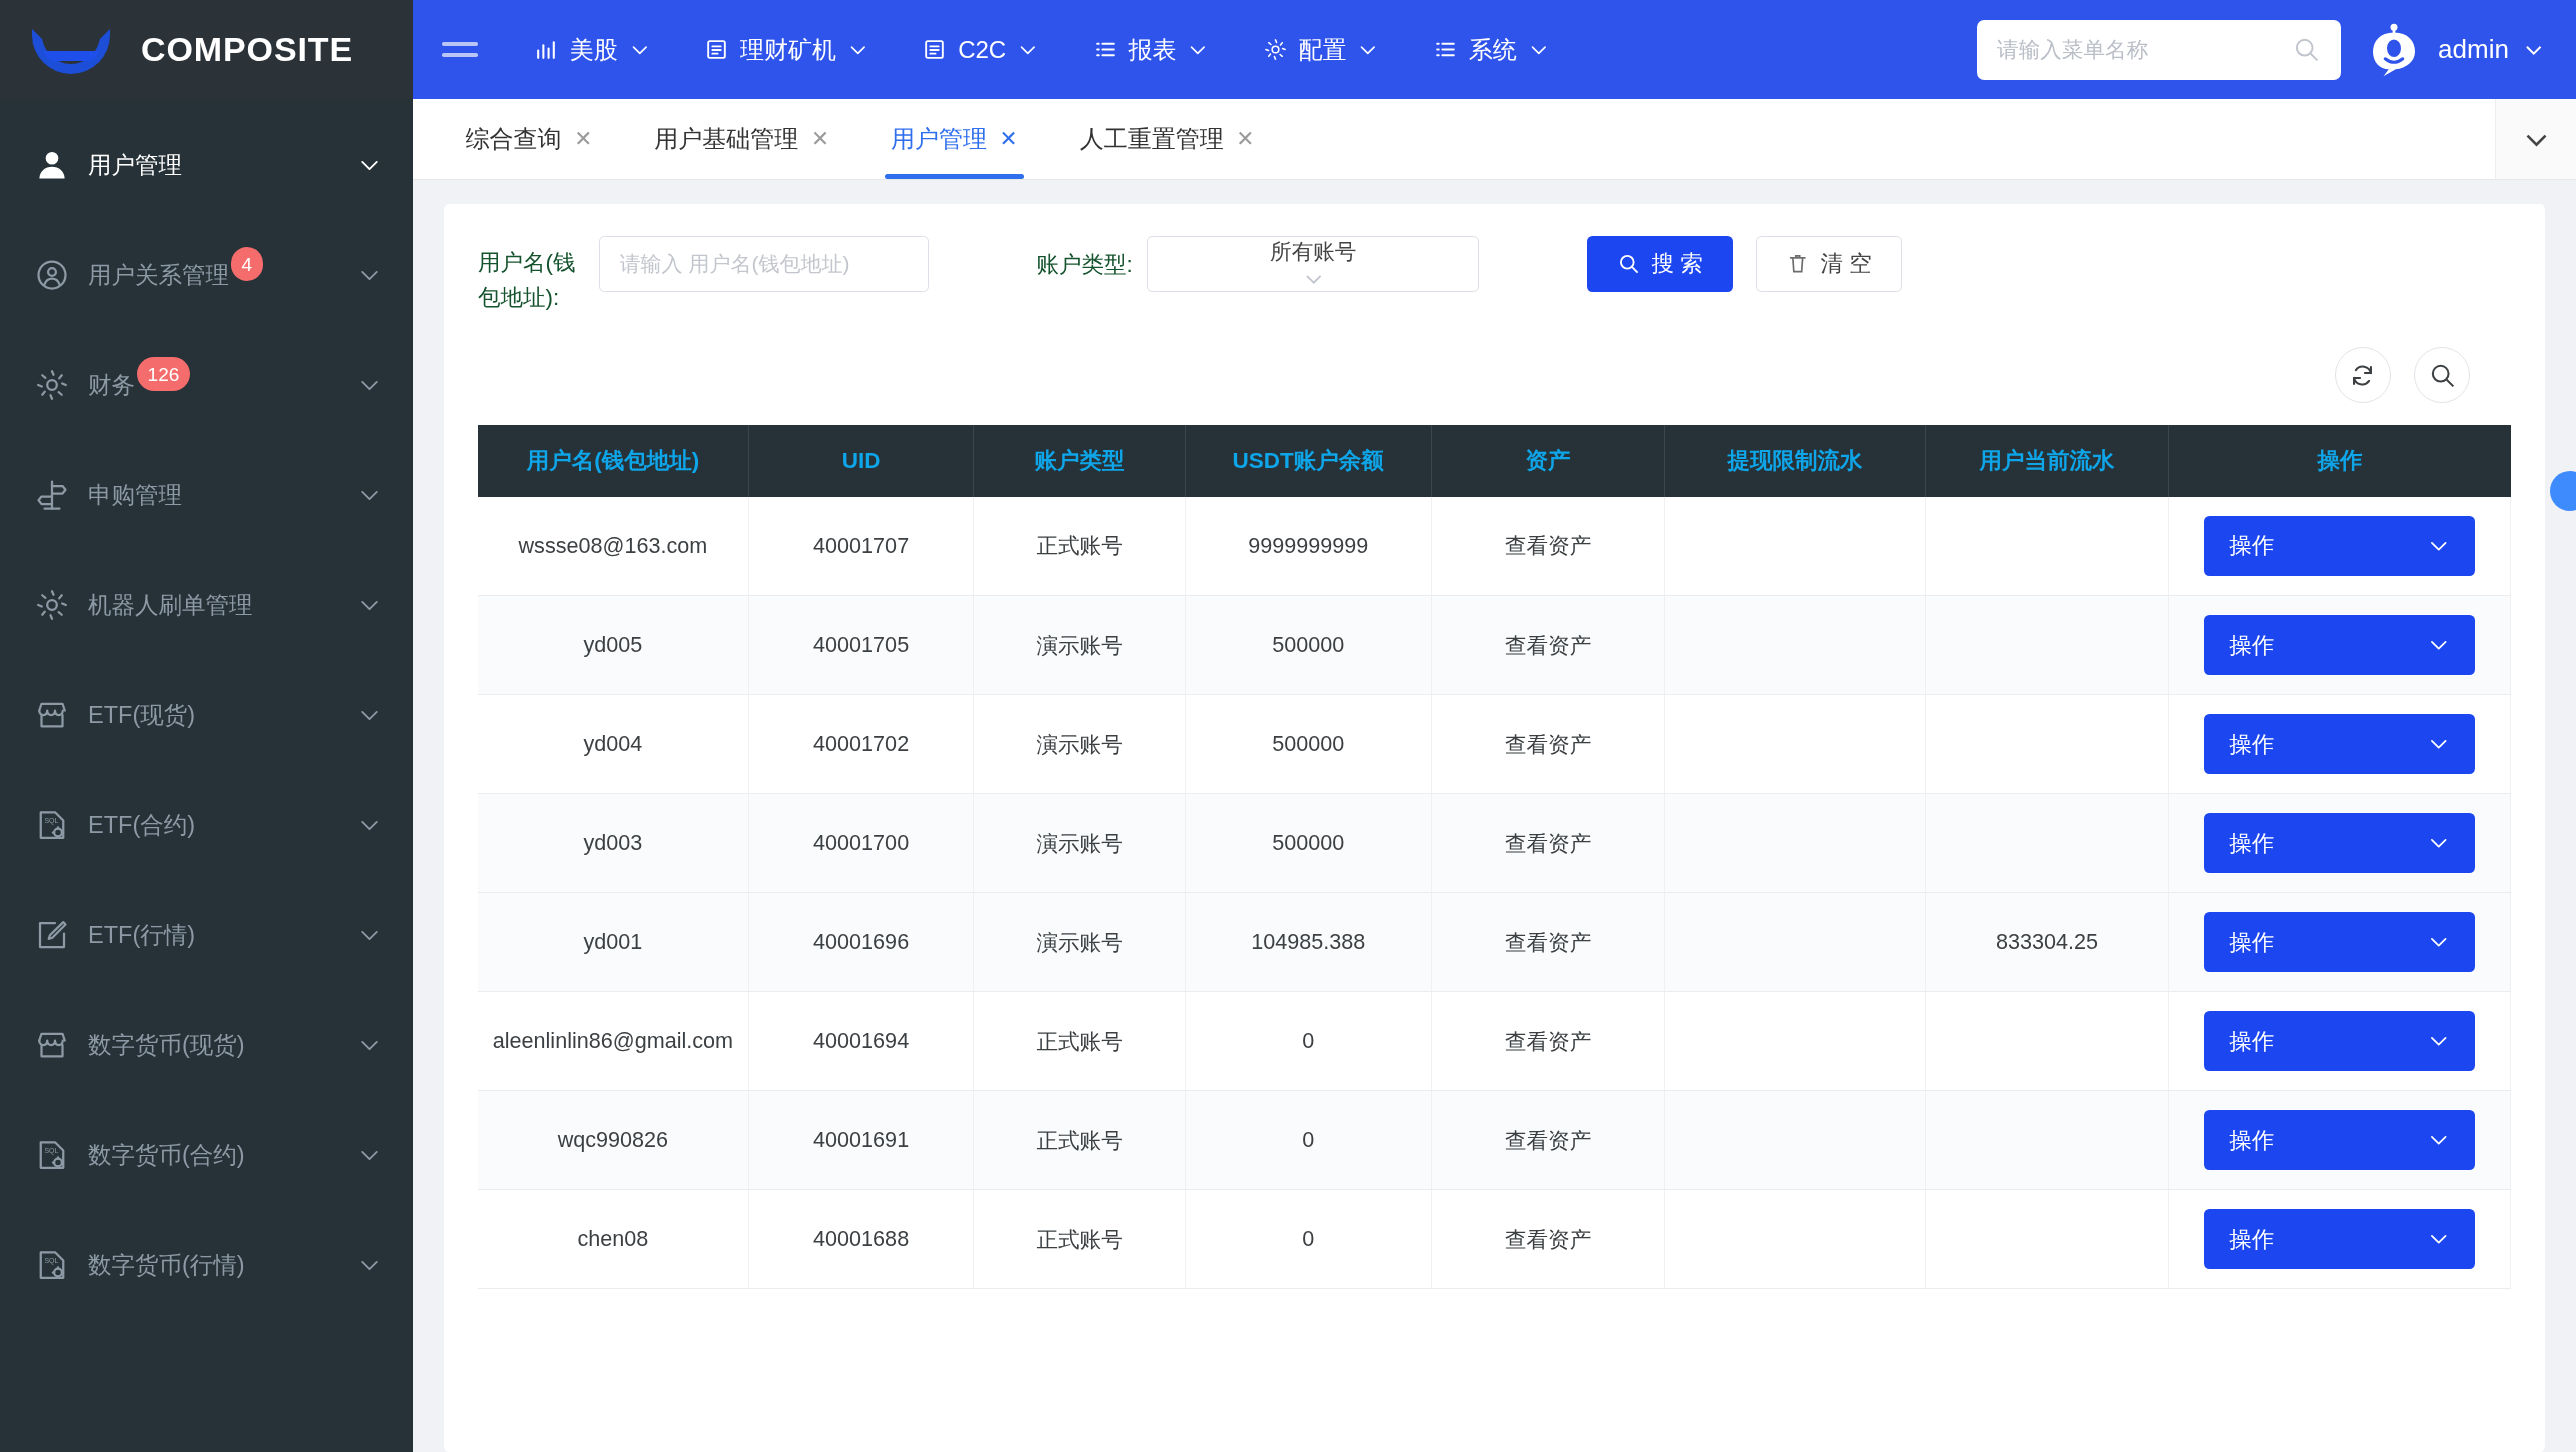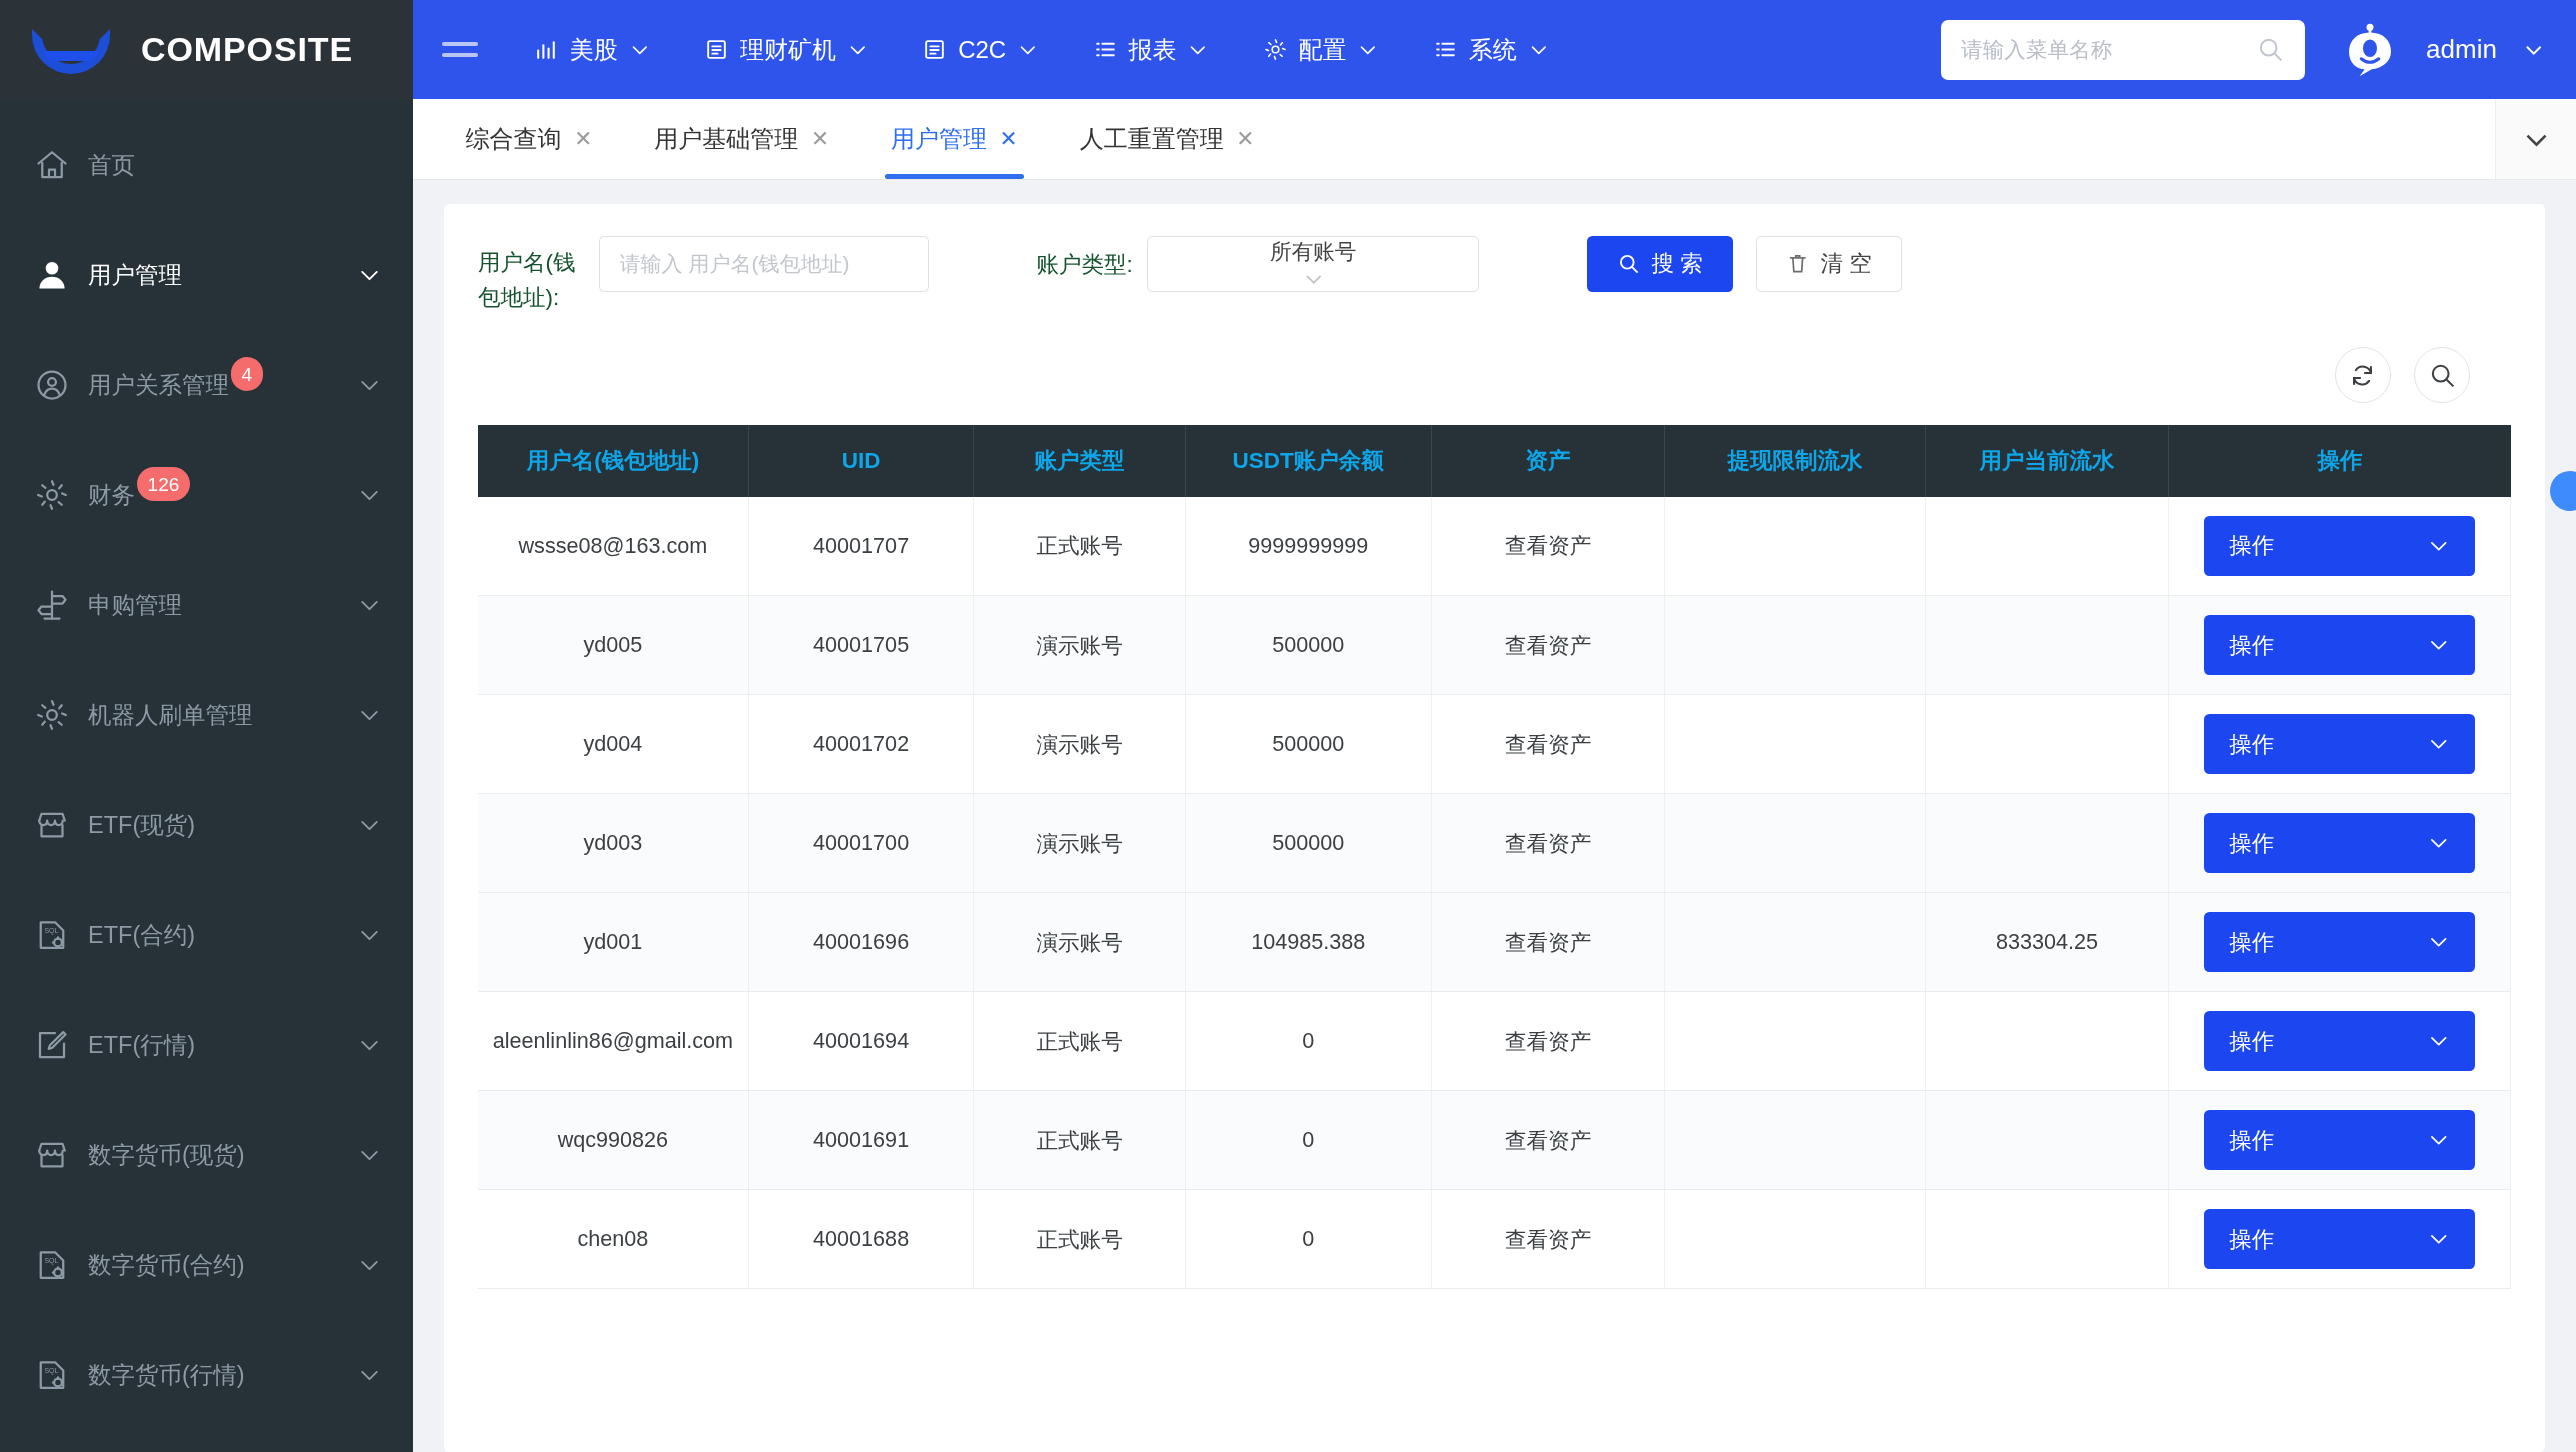--- a/index.html
+++ b/index.html
@@ -91,21 +91,21 @@
   .hamburger span { display: block; width: 36px; height: 3.6px; background: #b9c6f5; border-radius: 1.8px; }
   .nav-menus { display: flex; align-items: center; gap: 0; flex: 1 1 auto; }
   .nav-item {
     display: flex; align-items: center; gap: 10.8px;
     color: #ffffff; font-size: 24px;
     padding: 0 27px; height: 99px;
     cursor: pointer;
   }
   .nav-item svg { width: 25px; height: 25px; display: block; }
   .nav-item .nv-chev svg { width: 21.6px; height: 21.6px; }
-  .nav-right { display: flex; align-items: center; gap: 12px; padding-right: 31px; }
+  .nav-right { display: flex; align-items: center; gap: 0; padding-right: 31px; }
   .search-box {
     width: 364px; height: 60px; background: #ffffff; border-radius: 7.2px;
     display: flex; align-items: center; padding: 0 20px;
     margin-right: 25px;
   }
   .search-box input {
     flex: 1 1 auto; border: none; outline: none;
     font-size: 21.6px; color: #333;
     font-family: "Liberation Sans", "DejaVu Sans", sans-serif;
   }
@@ -235,30 +235,20 @@
 <div class="app">
 
   <aside class="sidebar">
     <div class="brand">
       <div class="brand-logo">
         <div class="bowl"></div>
       </div>
       <div class="brand-name">COMPOSITE</div>
     </div>
     <nav class="menu" id="sidebar-menu">
-        <div class="menu-item">
-          <span class="mi-icon">
-            <svg viewBox="0 0 24 24" fill="none" stroke="currentColor" stroke-width="1.5" stroke-linecap="round" stroke-linejoin="round">
-              <path d="M3 11 L12 3.5 L21 11"></path>
-              <path d="M5.5 10.5 V20 H18.5 V10.5"></path>
-              <path d="M10 20 V15 H14 V20"></path>
-            </svg>
-          </span>
-          <span class="mi-label">首页</span>
-        </div>
         <div class="menu-item active">
           <span class="mi-icon">
             <svg viewBox="0 0 24 24" fill="currentColor">
               <circle cx="12" cy="7.5" r="4.2"></circle>
               <path d="M3.6 21 C3.6 16.3 7.4 13.2 12 13.2 C16.6 13.2 20.4 16.3 20.4 21 Z"></path>
             </svg>
           </span>
           <span class="mi-label">用户管理</span>
           <span class="mi-chev">
             <svg viewBox="0 0 24 24" fill="none" stroke="currentColor" stroke-width="1.8" stroke-linecap="round" stroke-linejoin="round">

